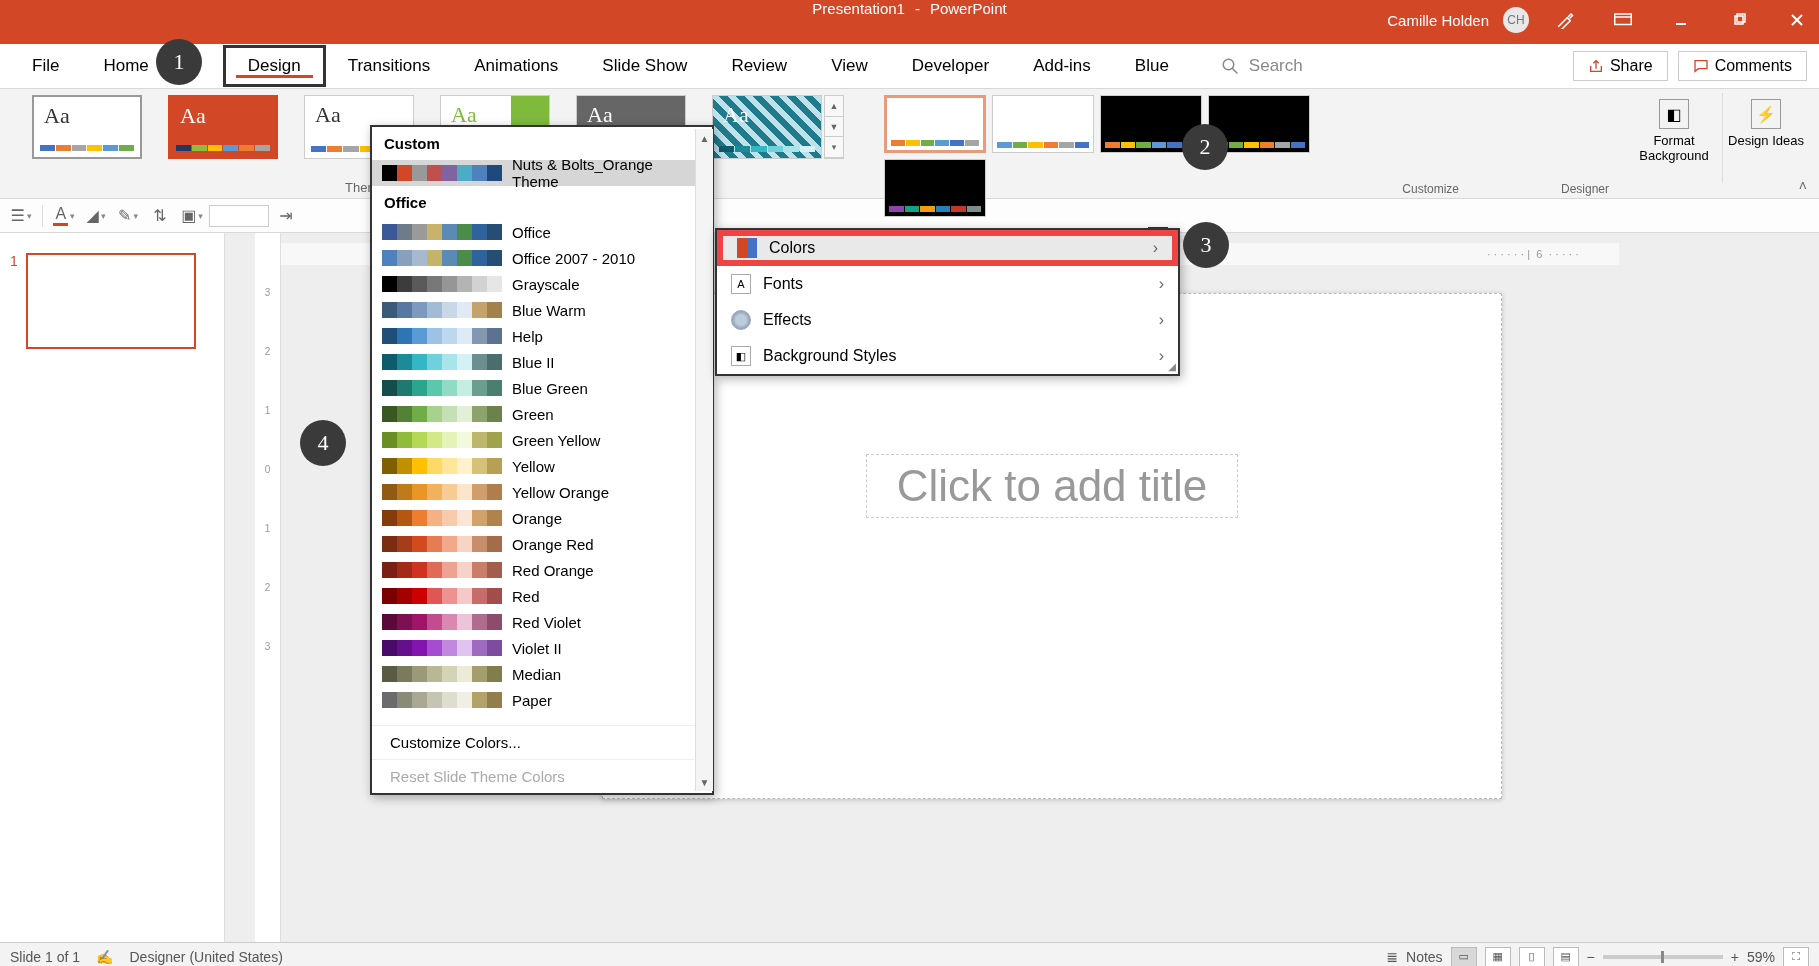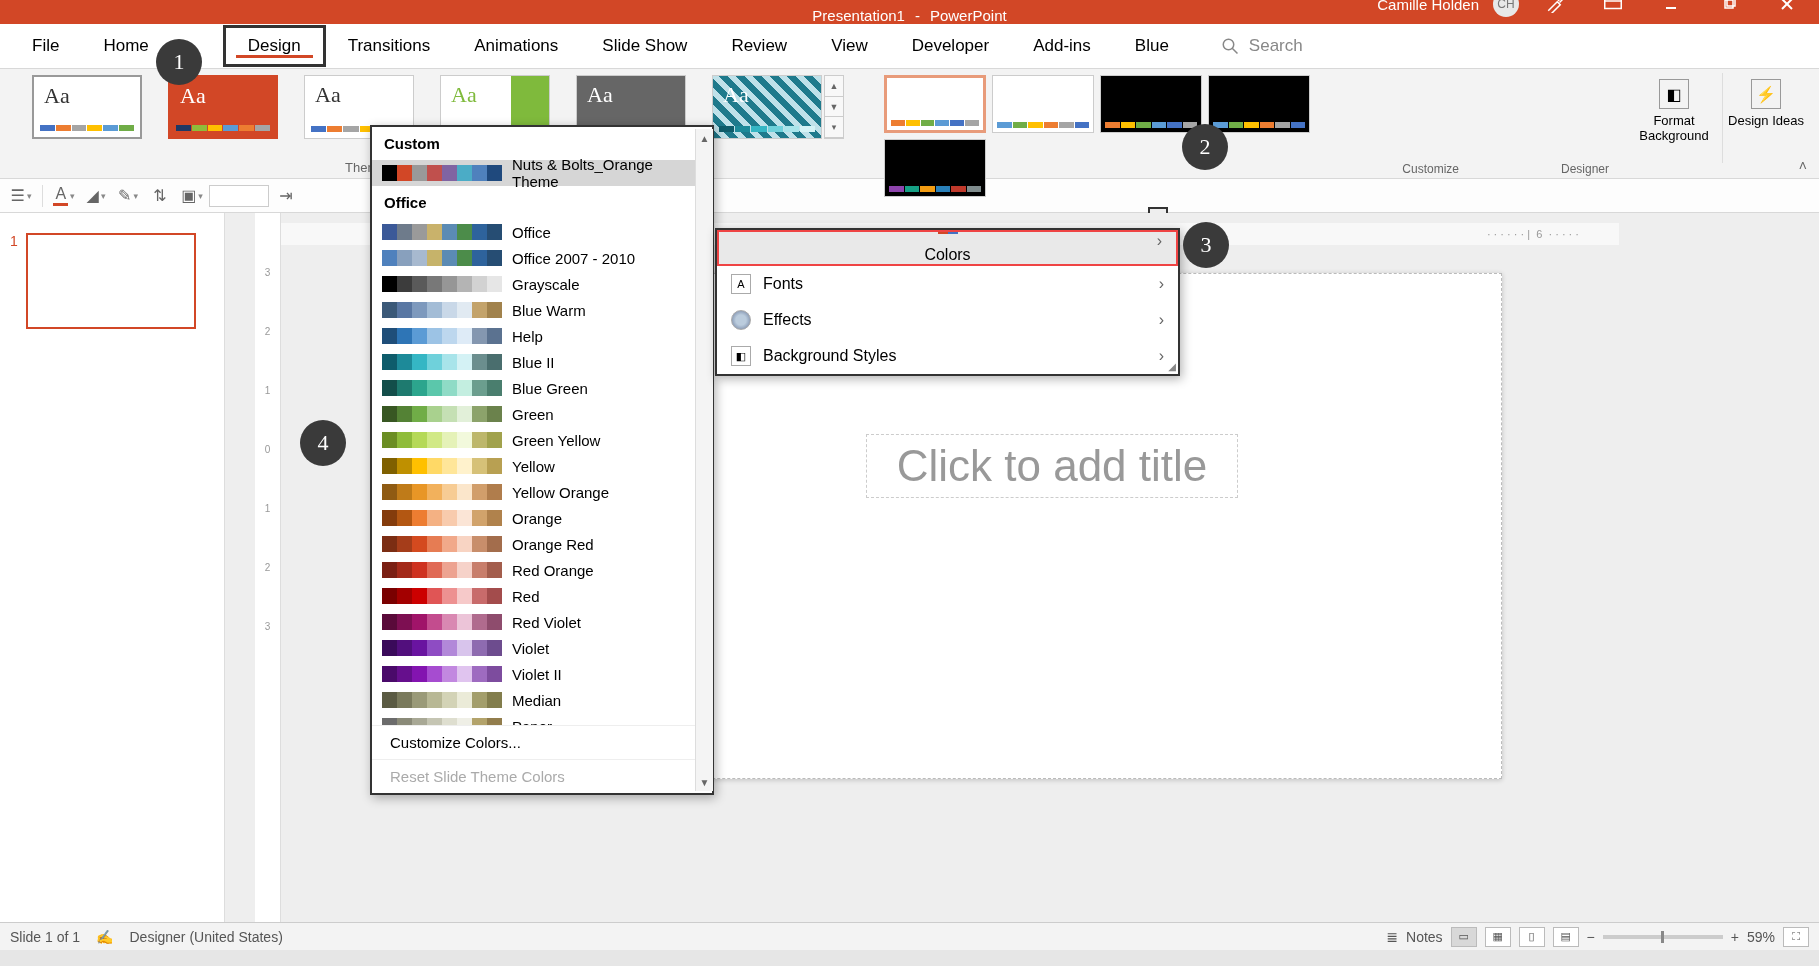--- a/index.html
+++ b/index.html
@@ -1,21 +1,21 @@
 <!DOCTYPE html>
 <html><head>
 <meta charset="utf-8">
 <style>
   * { margin: 0; padding: 0; box-sizing: border-box; font-family: "Segoe UI", Tahoma, sans-serif; }
   body { background: #e6e6e6; width: 1819px; height: 966px; overflow: hidden; position: relative; }
 
   
   .titlebar {
-    height: 24px; background: #d24726; display: flex; align-items: flex-end;
-    color: #fff; justify-content: space-between; padding: 0 10px;
+    height: 44px; background: #d24726; display: flex; align-items: flex-start;
+    color: #fff; justify-content: space-between; padding: 0 0;
   }
   .titlebar .center { position:absolute; left:50%; transform:translateX(-50%); display:flex; align-items:center; gap:10px; font-size:15px; }
   .titlebar .right { display:flex; align-items:center; gap:14px; font-size:15px; }
   .avatar { width:26px; height:26px; border-radius:50%; background:#e8e8e8; color:#777; display:flex; align-items:center; justify-content:center; font-size:12px; }
   .tb-btn { width:44px; height:40px; display:flex; align-items:center; justify-content:center; cursor:pointer; }
 
   
   .ribbon-tabs {
     height: 45px; background:#fff; display:flex; align-items:center; padding-left:10px; border-bottom:1px solid #d8d8d8;
     position:relative;
@@ -97,21 +97,21 @@
   .view-btn.active { background:#d8d8d8; }
   .zoom-slider { width:120px; height:4px; background:#ccc; position:relative; }
   .zoom-slider::after { content:""; position:absolute; left:58px; top:-4px; width:3px; height:12px; background:#888; }
 
   
   .variant-flyout {
     position:absolute; left:715px; top:228px; width:465px; background:#fff;
     border:2px solid #333; z-index:50; box-shadow:2px 3px 10px rgba(0,0,0,.3);
   }
   .fly-row { height:36px; display:flex; align-items:center; padding:0 14px; gap:12px; font-size:16px; cursor:pointer; position:relative; }
-  .fly-row.selected { background:#e9e9e9; border:2px solid #ef4444;flex-direction:column; }
+  .fly-row.selected { background:#e9e9e9; border:6px solid #ef4444; }
   .fly-row .chev { position:absolute; right:14px; color:#666; }
   .fly-row .ico { width:20px; height:20px; border:1px solid #aaa; display:flex; align-items:center; justify-content:center; font-size:11px;}
   .resize-grip { position:absolute; right:2px; bottom:2px; font-size:10px; color:#888; }
 
   
   .color-menu {
     position:absolute; left:370px; top:125px; width:344px; height:670px;
     background:#fff; border:2px solid #333; z-index:40; box-shadow:2px 3px 10px rgba(0,0,0,.3);
     display:flex; flex-direction:column;
   }
@@ -200,20 +200,36 @@
   <div class="ribbon-tab">Developer</div>
   <div class="ribbon-tab">Add-ins</div>
   <div class="ribbon-tab">Blue</div>
   <div class="search-wrap">
     <svg width="18" height="18" viewBox="0 0 24 24" fill="none" stroke="#888" stroke-width="2">
         <circle cx="10" cy="10" r="7"></circle>
         <line x1="15" y1="15" x2="22" y2="22"></line>
       </svg>
     <span>Search</span>
   </div>
+  <div class="right-pills">
+    <div class="pill">
+      <svg width="16" height="16" viewBox="0 0 24 24" fill="none" stroke="#d24726" stroke-width="2">
+          <path d="M4 12v8h16v-8"></path>
+          <path d="M12 4v12"></path>
+          <path d="M8 8l4-4 4 4"></path>
+        </svg>
+      <span>Share</span>
+    </div>
+    <div class="pill">
+      <svg width="16" height="16" viewBox="0 0 24 24" fill="none" stroke="#d24726" stroke-width="2">
+          <path d="M3 4h18v12H8l-5 4z"></path>
+        </svg>
+      <span>Comments</span>
+    </div>
+  </div>
 </div>
 
 <div class="ribbon">
   <div class="themes-gallery">
     <div class="theme-thumb first">
       <span class="aa" style="color:#333">Aa</span>
       <div class="bar">
           <span style="background:#4472c4"></span>
           <span style="background:#ed7d31"></span>
           <span style="background:#a5a5a5"></span>
@@ -640,33 +656,20 @@
           <span style="background: rgb(90, 10, 58);"></span>
           <span style="background: rgb(125, 15, 82);"></span>
           <span style="background: rgb(160, 20, 105);"></span>
           <span style="background: rgb(195, 76, 142);"></span>
           <span style="background: rgb(217, 136, 178);"></span>
           <span style="background: rgb(236, 196, 216);"></span>
           <span style="background: rgb(176, 107, 142);"></span>
           <span style="background: rgb(142, 76, 109);"></span>
         </div>
         <span>Red Violet</span>
-      </div>
-      <div class="scheme">
-        <div class="swatches">
-          <span style="background: rgb(58, 10, 90);"></span>
-          <span style="background: rgb(82, 15, 125);"></span>
-          <span style="background: rgb(105, 20, 160);"></span>
-          <span style="background: rgb(142, 76, 195);"></span>
-          <span style="background: rgb(178, 136, 217);"></span>
-          <span style="background: rgb(216, 196, 236);"></span>
-          <span style="background: rgb(142, 107, 176);"></span>
-          <span style="background: rgb(109, 76, 142);"></span>
-        </div>
-        <span>Violet</span>
       </div>
       <div class="scheme">
         <div class="swatches">
           <span style="background: rgb(74, 10, 106);"></span>
           <span style="background: rgb(102, 15, 141);"></span>
           <span style="background: rgb(131, 20, 176);"></span>
           <span style="background: rgb(166, 76, 208);"></span>
           <span style="background: rgb(194, 136, 224);"></span>
           <span style="background: rgb(224, 196, 239);"></span>
           <span style="background: rgb(158, 107, 192);"></span>

